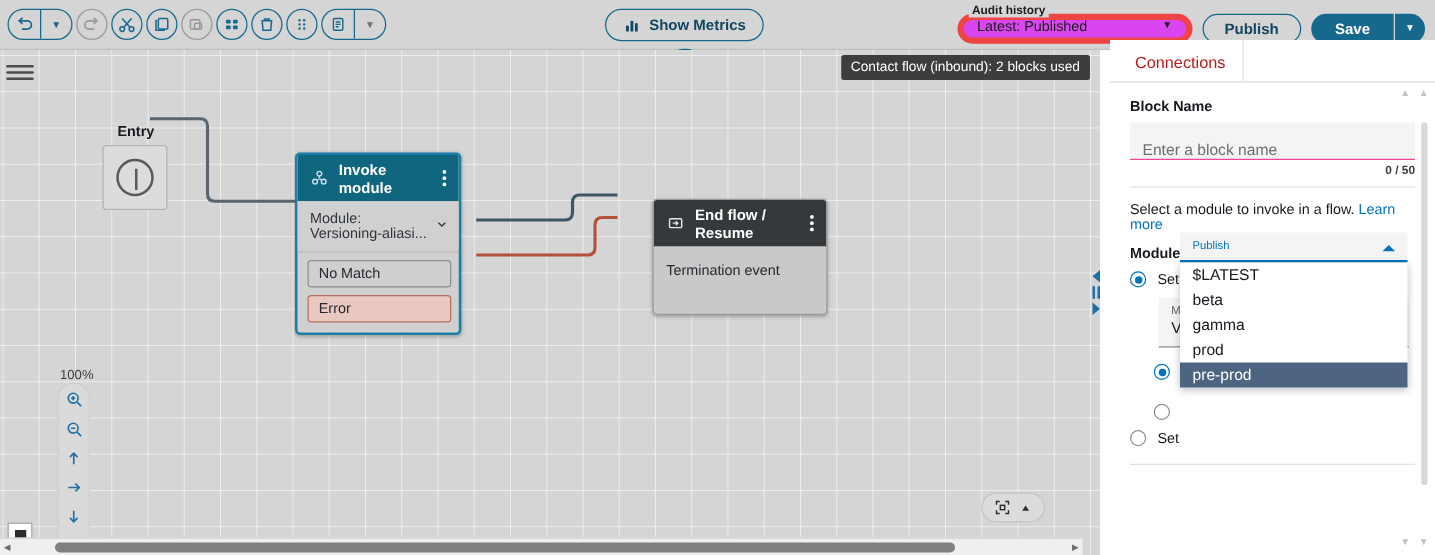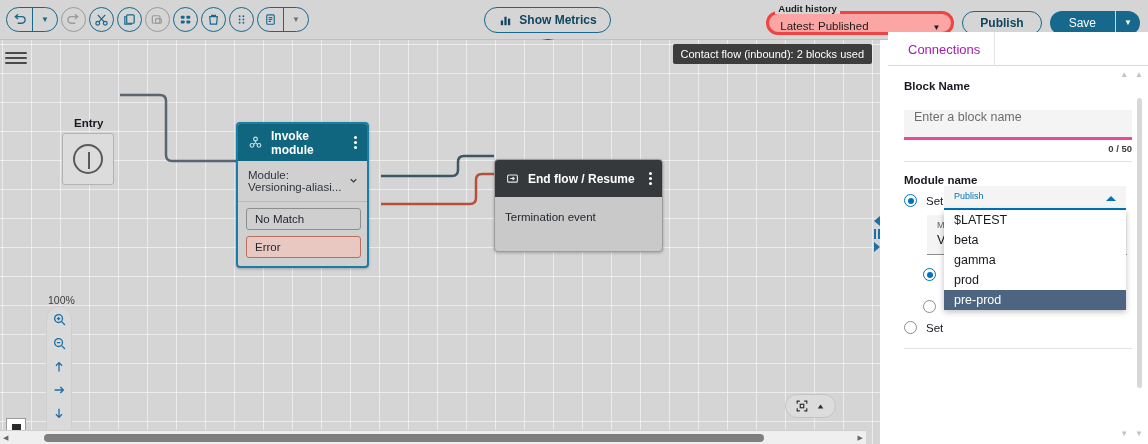--- a/index.html
+++ b/index.html
@@ -75,38 +75,38 @@
     display: flex; align-items: center; gap: 8px;
   }
   .audit-wrap { position: relative; }
   .audit-legend {
     position: absolute; top: -1px; left: 9px;
     font-size: 9.5px; font-weight: bold; color: #1b1b1b;
     background: #d5d5d5; padding: 0 3px; z-index: 2;
   }
   .audit-select {
     width: 188px; height: 24px; margin-top: 7px;
-    border: 3px solid #ef4444; border-radius: 12px;
-    background: #fca5a5;
-    display: flex; align-items: flex-end; justify-content: space-between;
+    border: 5px solid #ef4444; border-radius: 12px;
+    background: #d946ef;
+    display: flex; align-items: flex-start; justify-content: space-between;
     padding: 0 11px; font-size: 11.5px; color: #1b1b1b; cursor: pointer;
   }
   .btn-publish {
     height: 24px; margin-top: 7px; padding: 0 17px;
     border: 1px solid #16688c; border-radius: 12px;
     background: transparent; color: #10465f;
     font-size: 12px; font-weight: bold; cursor: pointer;
     display: flex; align-items: center;
   }
   .save-split {
     height: 24px; margin-top: 7px; display: flex; align-items: stretch;
     cursor: pointer;
   }
   .save-main {
-    background: #16688c; color: #fff; font-size: 12px; font-weight: normal;
+    background: #16688c; color: #fff; font-size: 12px; font-weight: bold;
     padding: 0 19px; border-radius: 12px 0 0 12px;
     display: flex; align-items: center;
   }
   .save-caret {
     background: #16688c; color: #fff; width: 24px;
     border-radius: 0 12px 12px 0; margin-left: 1px;
     display: flex; align-items: center; justify-content: center;
   }
 
   
@@ -130,21 +130,21 @@
   .hamburger i { display:block; height:2px; background:#4b4b4b; border-radius:1px; }
 
   .tooltip-blocks {
     position: absolute; right: 8px; top: 4px;
     background: #3d3d3d; color: #fff;
     font-size: 11px; padding: 4px 8px; border-radius: 2px;
     white-space: nowrap;
   }
 
   
-  .entry-wrap { position: absolute; left: 62px; top: 60px; margin-top: 17px; }
+  .entry-wrap { position: absolute; left: 82px; top: 60px; }
   .entry-label { font-size: 11.5px; font-weight: bold; color: #16191f; margin-left: 12px; }
   .entry-box {
     margin-top: 4px; width: 52px; height: 52px;
     border: 1px solid #b3b3b3; border-radius: 3px;
     background: #dcdcdc;
     display: flex; align-items: center; justify-content: center;
   }
   .entry-circle {
     width: 30px; height: 30px; border: 2px solid #5a5a5a; border-radius: 50%;
     position: relative;
@@ -177,21 +177,21 @@
   .node-ports { padding: 6px 6px 8px 8px; display: flex; flex-direction: column; gap: 6px; }
   .port {
     height: 22px; border-radius: 3px; font-size: 11.5px;
     display: flex; align-items: center; padding-left: 8px;
   }
   .port.ok { background: #cfcfcf; border: 1px solid #8e8e8e; color: #24282f; }
   .port.err { background: #e9c8c2; border: 1px solid #b5705f; color: #24282f; }
 
   
   .node-end {
-    position: absolute; left: 494px; top: 119px; width: 169px;
+    position: absolute; left: 522px; top: 119px; width: 140px;
     border: 1px solid #9c9c9c; border-radius: 4px;
     background: #c9c9c9; overflow: hidden;
     box-shadow: 0 1px 3px rgba(0,0,0,.25);
   }
   .node-end .node-head { background: #36393b; }
   .node-end .node-body { padding: 14px 10px 28px; font-size: 11.5px; color: #24282f; }
 
   
   .zoom-label {
     position: absolute; left: 48px; top: 254px;
@@ -252,30 +252,30 @@
   .splitter .tri-r { width:0;height:0;border-top:5px solid transparent;border-bottom:5px solid transparent;border-left:6px solid #1d6fa5; }
 
   
   .panel {
     position: absolute; top: 32px; left: 888px; width: 260px; height: 412px;
     background: #fff;
   }
   .tabs { display: flex; height: 34px; border-bottom: 1px solid #d8d8d8; padding-left: 6px; }
   .tab {
     padding: 0 14px; height: 34px; display: flex; align-items: center;
-    font-size: 13px; color: #a21caf; cursor: pointer;
+    font-size: 13px; color: #b91c1c; cursor: pointer;
     border-right: 1px solid #e4e4e4;
   }
   .tab.active { color: #0073bb; font-weight: bold; box-shadow: inset 0 -3px 0 #0073bb; }
   .panel-body { padding: 14px 16px 0 16px; position: relative; }
   .lbl { font-size: 11.5px; font-weight: bold; color: #16191f; }
   .field {
-    margin-top: 18px; height: 30px; background: #f4f4f4;
-    border-bottom: 3px solid #ec4899;
-    display: flex; align-items: flex-start; padding: 0 10px;
+    margin-top: 6px; height: 30px; background: #f4f4f4;
+    border-bottom: 1px solid #ec4899;
+    display: flex; align-items: flex-end; padding: 0 10px;
   }
   .field input {
     border: 0; background: transparent; outline: none; width: 100%;
     font-family: "Liberation Sans", sans-serif; font-size: 12.5px; color: #16191f;
   }
   .field input::placeholder { color: #6e6e6e; }
   .counter { text-align: right; font-size: 9.5px; font-weight: bold; color: #3d3d3d; margin-top: 3px; }
   .rule { border-top: 1px solid #e2e2e2; margin: 7px 0 12px; }
   .help { font-size: 11.5px; color: #16191f; }
   .help a { color: #0073bb; text-decoration: none; }
@@ -667,20 +667,24 @@
     </div>
 
     <div class="panel-body">
       <div class="lbl">Block Name</div>
       <div class="field">
         <input value="" placeholder="Enter a block name" style="">
       </div>
       <div class="counter">0 / 50</div>
       <div class="rule"></div>
 
+      <div class="help">
+        <span>Select a module to invoke in a flow.</span>
+        <a href="#">Learn more</a>
+      </div>
 
       <div class="sec-lbl">Module name</div>
 
       <div class="radio-row">
         <span class="radio on"></span>
         <span class="radio-txt">Set manually</span>
       </div>
 
       <div class="sel-float">
         <div>

